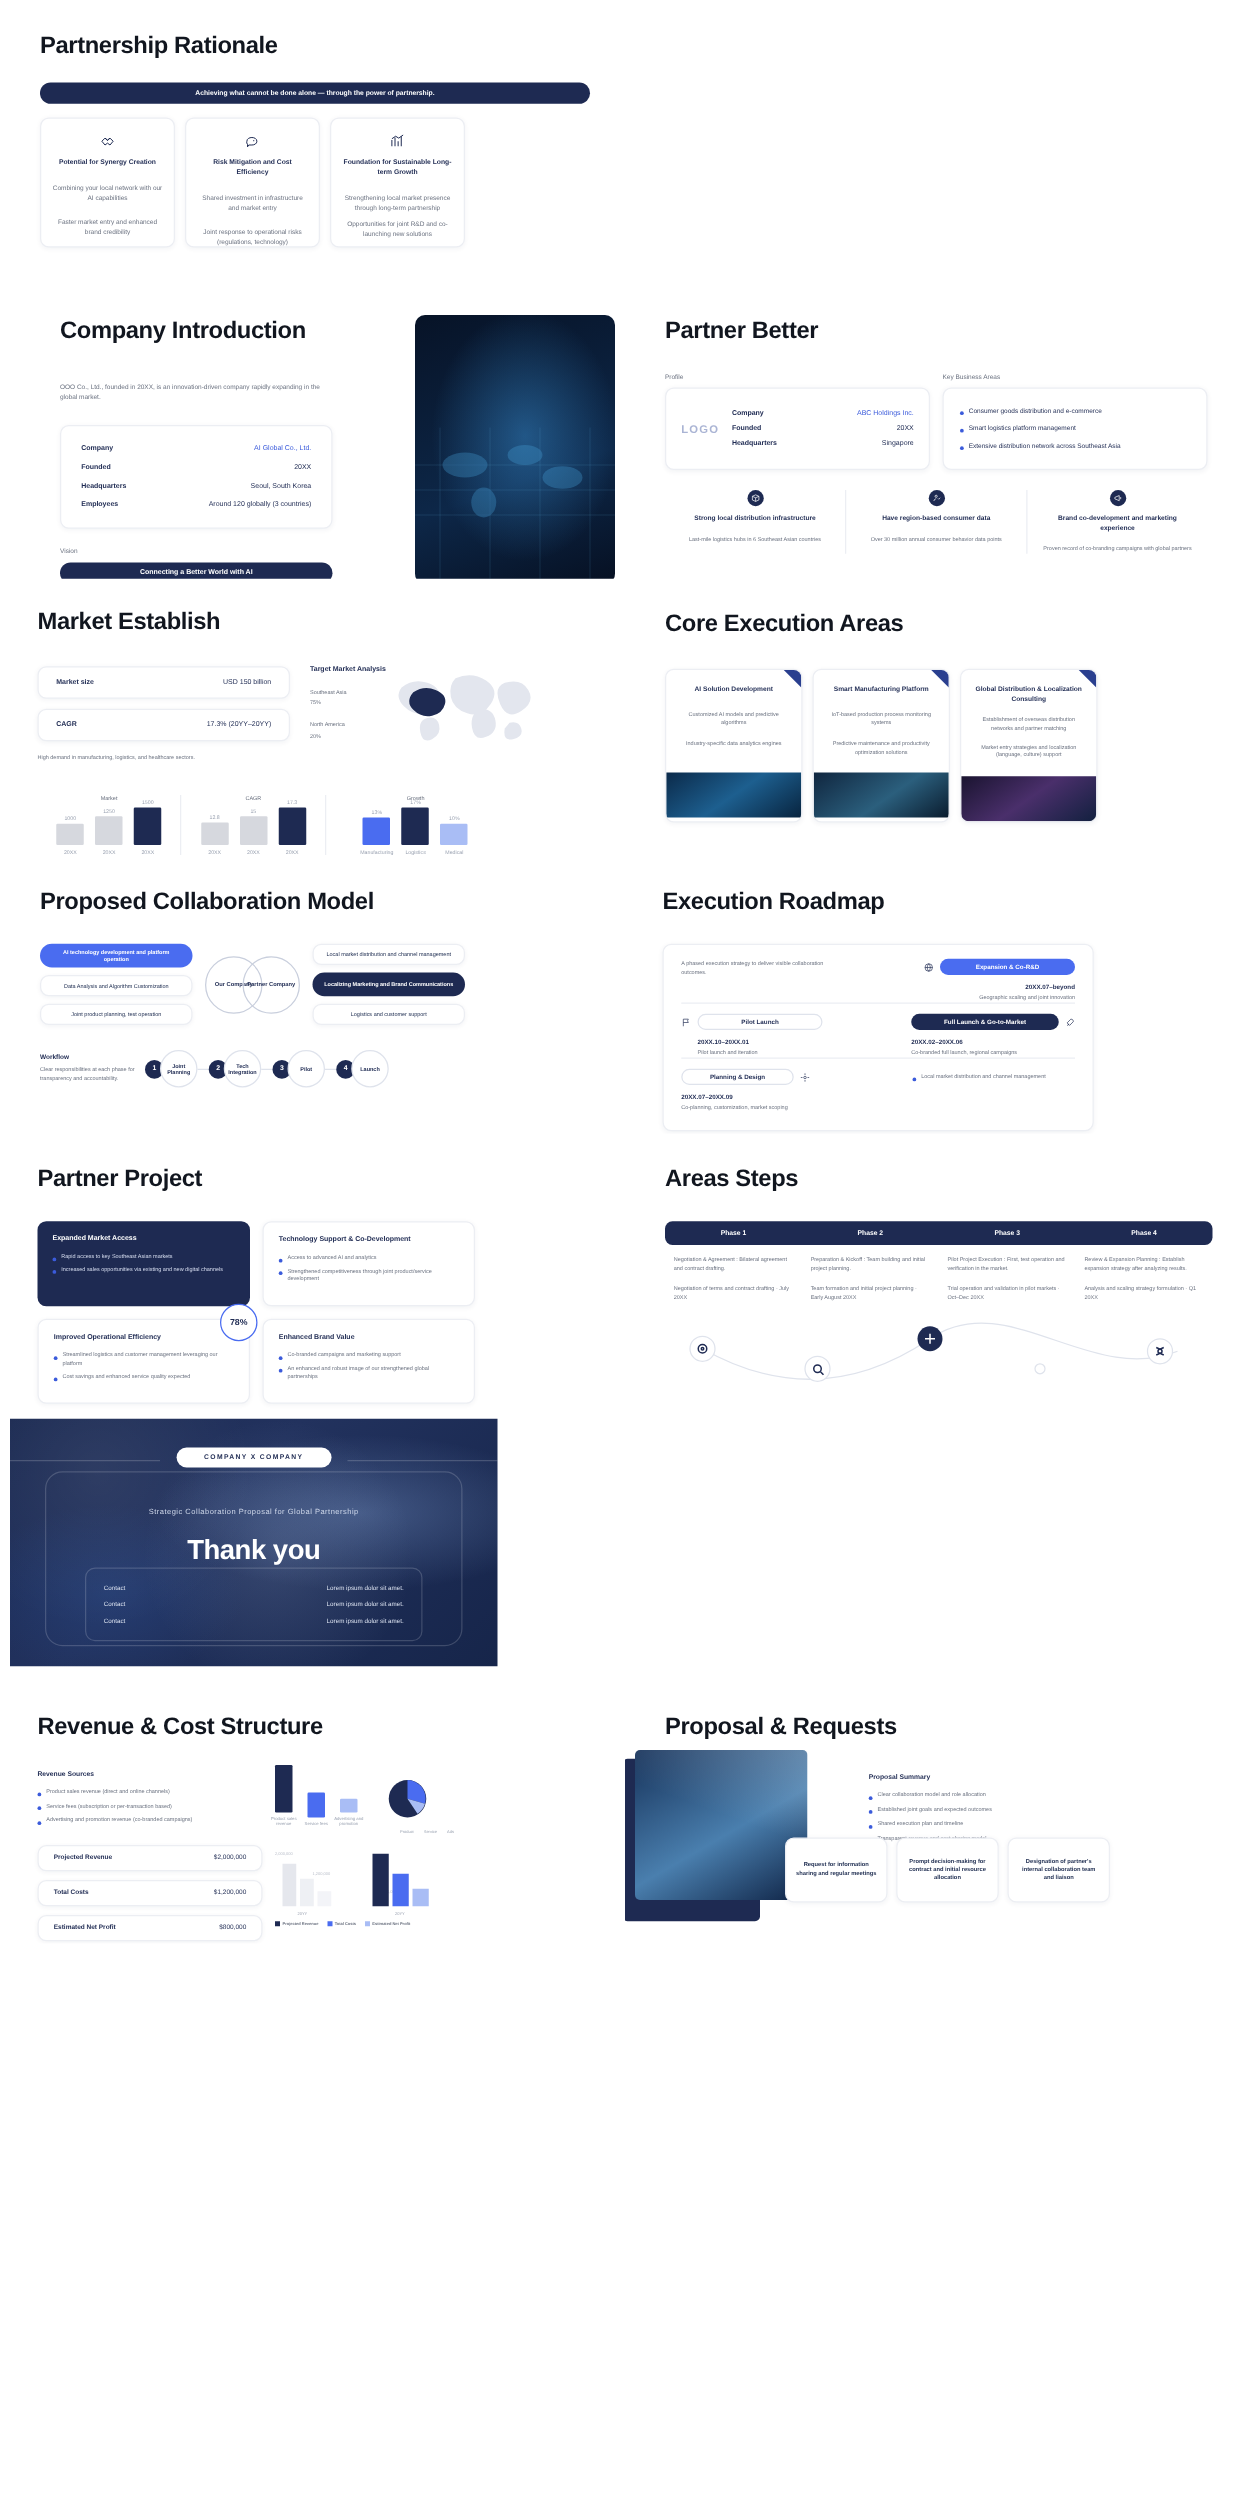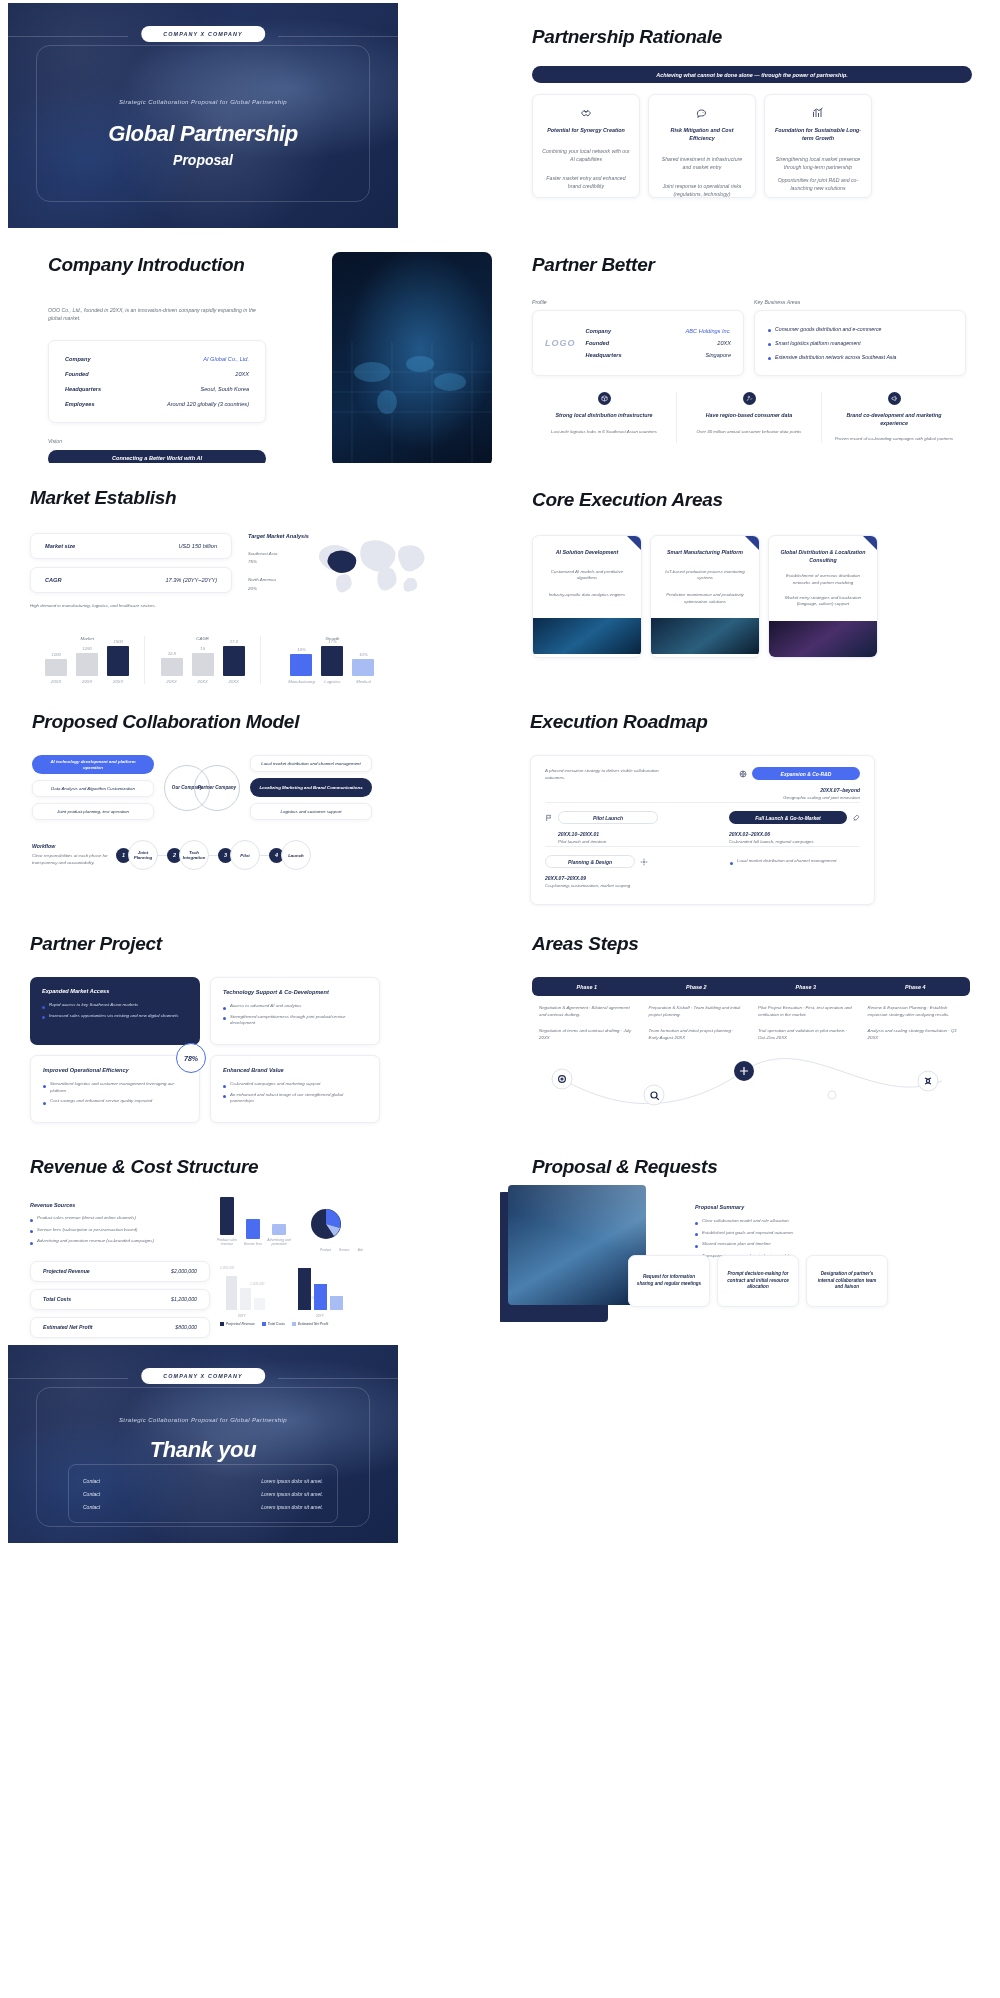--- a/index.html
+++ b/index.html
@@ -6,21 +6,21 @@
   body {
     width: 1000px;
     background: #ffffff;
     font-family: "Liberation Sans", sans-serif;
     color: #1b2a4e;
     -webkit-font-smoothing: antialiased;
   }
   .deck { width: 1000px; position: relative; }
   .row { display: flex; width: 1000px; }
   .slide { position: relative; overflow: hidden; }
-  .half { width: 500px; font-style: italic; }
+  .half { width: 500px; }
 
   
   .title-lg { font-size: 19px; font-weight: 700; color: #11161f; letter-spacing: -0.3px; }
   .navy { color: #1e2a52; }
   .muted { color: #6b7280; }
   .tiny { font-size: 5.2px; line-height: 1.55; }
   .xtiny { font-size: 4.4px; line-height: 1.5; }
   .card {
     background: #fff;
     border: 1px solid #eceef3;
@@ -119,33 +119,20 @@
     font-size: 5.5px; font-weight: 700; color: #1e2a52;
   }
 </style>
 </head>
 <body>
 
 <div class="deck">
 
 <div class="row">
 
-  <div class="slide half" style="height:228px;padding:3px 0 0 8px;">
-    <div class="cover">
-      <div class="cover-line" style="left:0;width:120px;"></div>
-      <div class="cover-line" style="right:0;width:120px;"></div>
-      <div class="cover-frame"></div>
-      <div class="cover-badge">COMPANY X COMPANY</div>
-      <div class="cover-center">
-        <div class="cover-sub">Strategic Collaboration Proposal for Global Partnership</div>
-        <div class="cover-h1">Global Partnership</div>
-        <div class="cover-h2">Proposal</div>
-      </div>
-    </div>
-  </div>
 
   <div class="slide half pad-r" style="height:228px;">
     <div class="title-lg" style="margin-left:12px;">Partnership Rationale</div>
     <div class="pill" style="margin:18px 0 0 12px;width:440px;height:17px;font-size:5.4px;">Achieving what cannot be done alone — through the power of partnership.</div>
     <div style="display:flex;gap:8px;margin:11px 0 0 12px;">
 
       <div class="card" style="width:108px;height:104px;padding:12px 9px;text-align:center;">
         <svg width="12" height="12" viewBox="0 0 24 24" class="ico" style="margin:0 auto 8px;display:block;">
           <path d="M3 12l5-5 4 3 4-3 5 5-5 6-4-3-4 3z"></path>
               <path d="M8 7l4 4 4-4"></path>
@@ -621,20 +608,50 @@
           <path d="M212 16v8M208 20h8" stroke="#fff"></path>
           <circle cx="396" cy="30" r="1.6"></circle>
               <path d="M393 27l3 1.4 3-1.4M393 33l3-1.4 3 1.4"></path>
         </g>
       </svg>
     </div>
   </div>
 </div>
 
 <div class="row">
+  <div class="slide half" style="height:215px;padding:5px 0 0 8px;">
+    <div class="cover" style="height:198px;">
+      <div class="cover-line" style="left:0;width:120px;"></div>
+      <div class="cover-line" style="right:0;width:120px;"></div>
+      <div class="cover-frame" style="bottom:16px;"></div>
+      <div class="cover-badge">COMPANY X COMPANY</div>
+      <div class="cover-center" style="top:72px;">
+        <div class="cover-sub">Strategic Collaboration Proposal for Global Partnership</div>
+        <div class="cover-h1" style="margin-top:14px;">Thank you</div>
+      </div>
+      <div class="ty-contacts">
+        <div class="ty-row">
+          <span>Contact</span>
+          <span>Lorem ipsum dolor sit amet.</span>
+        </div>
+        <div class="ty-row">
+          <span>Contact</span>
+          <span>Lorem ipsum dolor sit amet.</span>
+        </div>
+        <div class="ty-row">
+          <span>Contact</span>
+          <span>Lorem ipsum dolor sit amet.</span>
+        </div>
+      </div>
+    </div>
+  </div>
+  <div class="slide half" style="height:215px;"></div>
+</div>
+
+<div class="row">
 
   <div class="slide half" style="height:210px;padding:26px 0 0 30px;">
     <div class="title-lg">Revenue &amp; Cost Structure</div>
 
     <div style="display:flex;gap:10px;margin-top:24px;">
       <div style="width:180px;">
         <div style="font-size:5.4px;font-weight:700;" class="navy">Revenue Sources</div>
         <div style="margin-top:7px;">
           <div class="bullet xtiny muted">Product sales revenue (direct and online channels)</div>
           <div class="bullet xtiny muted" style="margin-top:5px;">Service fees (subscription or per-transaction based)</div>
@@ -736,43 +753,13 @@
     </div>
 
     <div style="position:absolute;left:128px;top:125px;display:flex;gap:7px;">
       <div class="card" style="width:82px;height:52px;display:flex;align-items:center;justify-content:center;text-align:center;font-size:4.6px;font-weight:600;line-height:1.45;padding:0 7px;">Request for information sharing and regular meetings</div>
       <div class="card" style="width:82px;height:52px;display:flex;align-items:center;justify-content:center;text-align:center;font-size:4.6px;font-weight:600;line-height:1.45;padding:0 7px;">Prompt decision-making for contract and initial resource allocation</div>
       <div class="card" style="width:82px;height:52px;display:flex;align-items:center;justify-content:center;text-align:center;font-size:4.6px;font-weight:600;line-height:1.45;padding:0 7px;">Designation of partner's internal collaboration team and liaison</div>
     </div>
   </div>
 </div>
 
-<div class="row">
-  <div class="slide half" style="height:215px;padding:5px 0 0 8px;">
-    <div class="cover" style="height:198px;">
-      <div class="cover-line" style="left:0;width:120px;"></div>
-      <div class="cover-line" style="right:0;width:120px;"></div>
-      <div class="cover-frame" style="bottom:16px;"></div>
-      <div class="cover-badge">COMPANY X COMPANY</div>
-      <div class="cover-center" style="top:72px;">
-        <div class="cover-sub">Strategic Collaboration Proposal for Global Partnership</div>
-        <div class="cover-h1" style="margin-top:14px;">Thank you</div>
-      </div>
-      <div class="ty-contacts">
-        <div class="ty-row">
-          <span>Contact</span>
-          <span>Lorem ipsum dolor sit amet.</span>
-        </div>
-        <div class="ty-row">
-          <span>Contact</span>
-          <span>Lorem ipsum dolor sit amet.</span>
-        </div>
-        <div class="ty-row">
-          <span>Contact</span>
-          <span>Lorem ipsum dolor sit amet.</span>
-        </div>
-      </div>
-    </div>
-  </div>
-  <div class="slide half" style="height:215px;"></div>
 </div>
 
-</div>
-
 </body></html>

